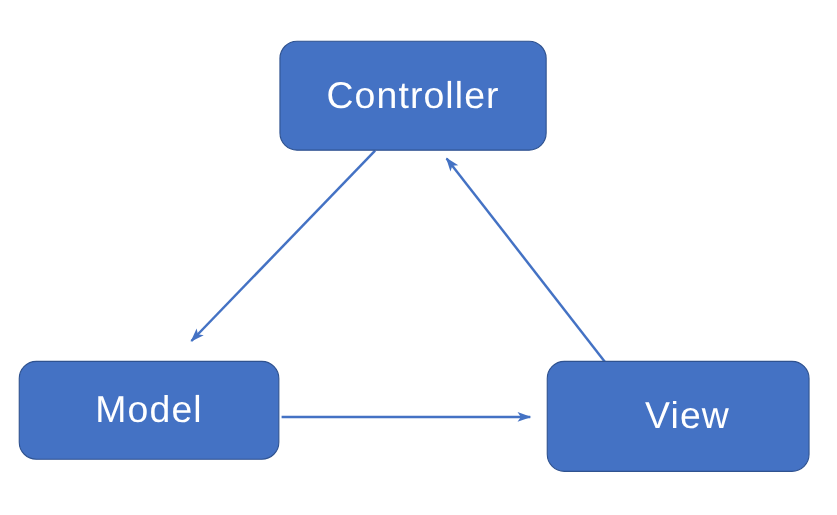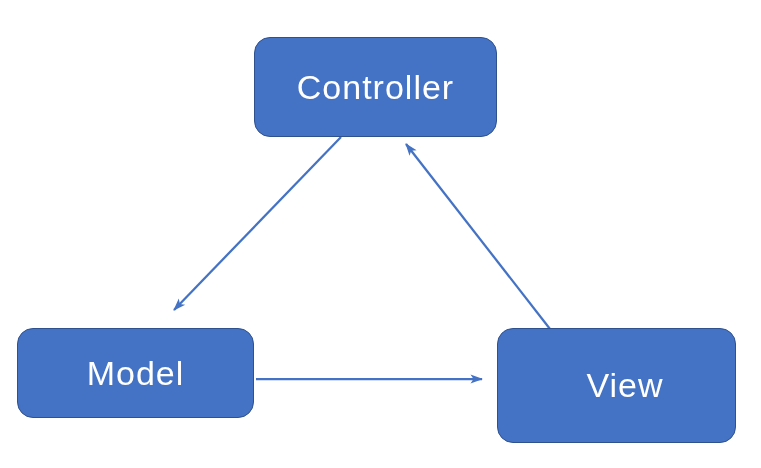--- a/index.html
+++ b/index.html
@@ -45,21 +45,21 @@
   }
   .node-label {
     color: var(--label-text);
     font-size: 34px;
     font-weight: 300;
     letter-spacing: 1px;
     user-select: none;
   }
   .node-controller { left: 254px; top: 37px;  width: 243px; height: 100px; }
   .node-model      { left: 17px;  top: 328px; width: 237px; height: 90px; }
-  .node-view       { left: 497px; top: 328px; width: 239px; height: 115px; padding-left: 17px; }
+  .node-view       { left: 497px; top: 328px; width: 239px; height: 101px; padding-left: 17px; }
 </style>
 </head>
 <body>
 
 <div class="canvas">
 
   <svg class="edges" viewBox="0 0 761 468" xmlns="http://www.w3.org/2000/svg">
     <defs>
       <marker id="arrowhead" markerUnits="userSpaceOnUse" markerWidth="16" markerHeight="12" refX="12" refY="5" orient="auto">
         <path class="arrowhead-shape" d="M0.5,0.5 L13,5 L0.5,9.5 L3.5,5 Z"></path>

